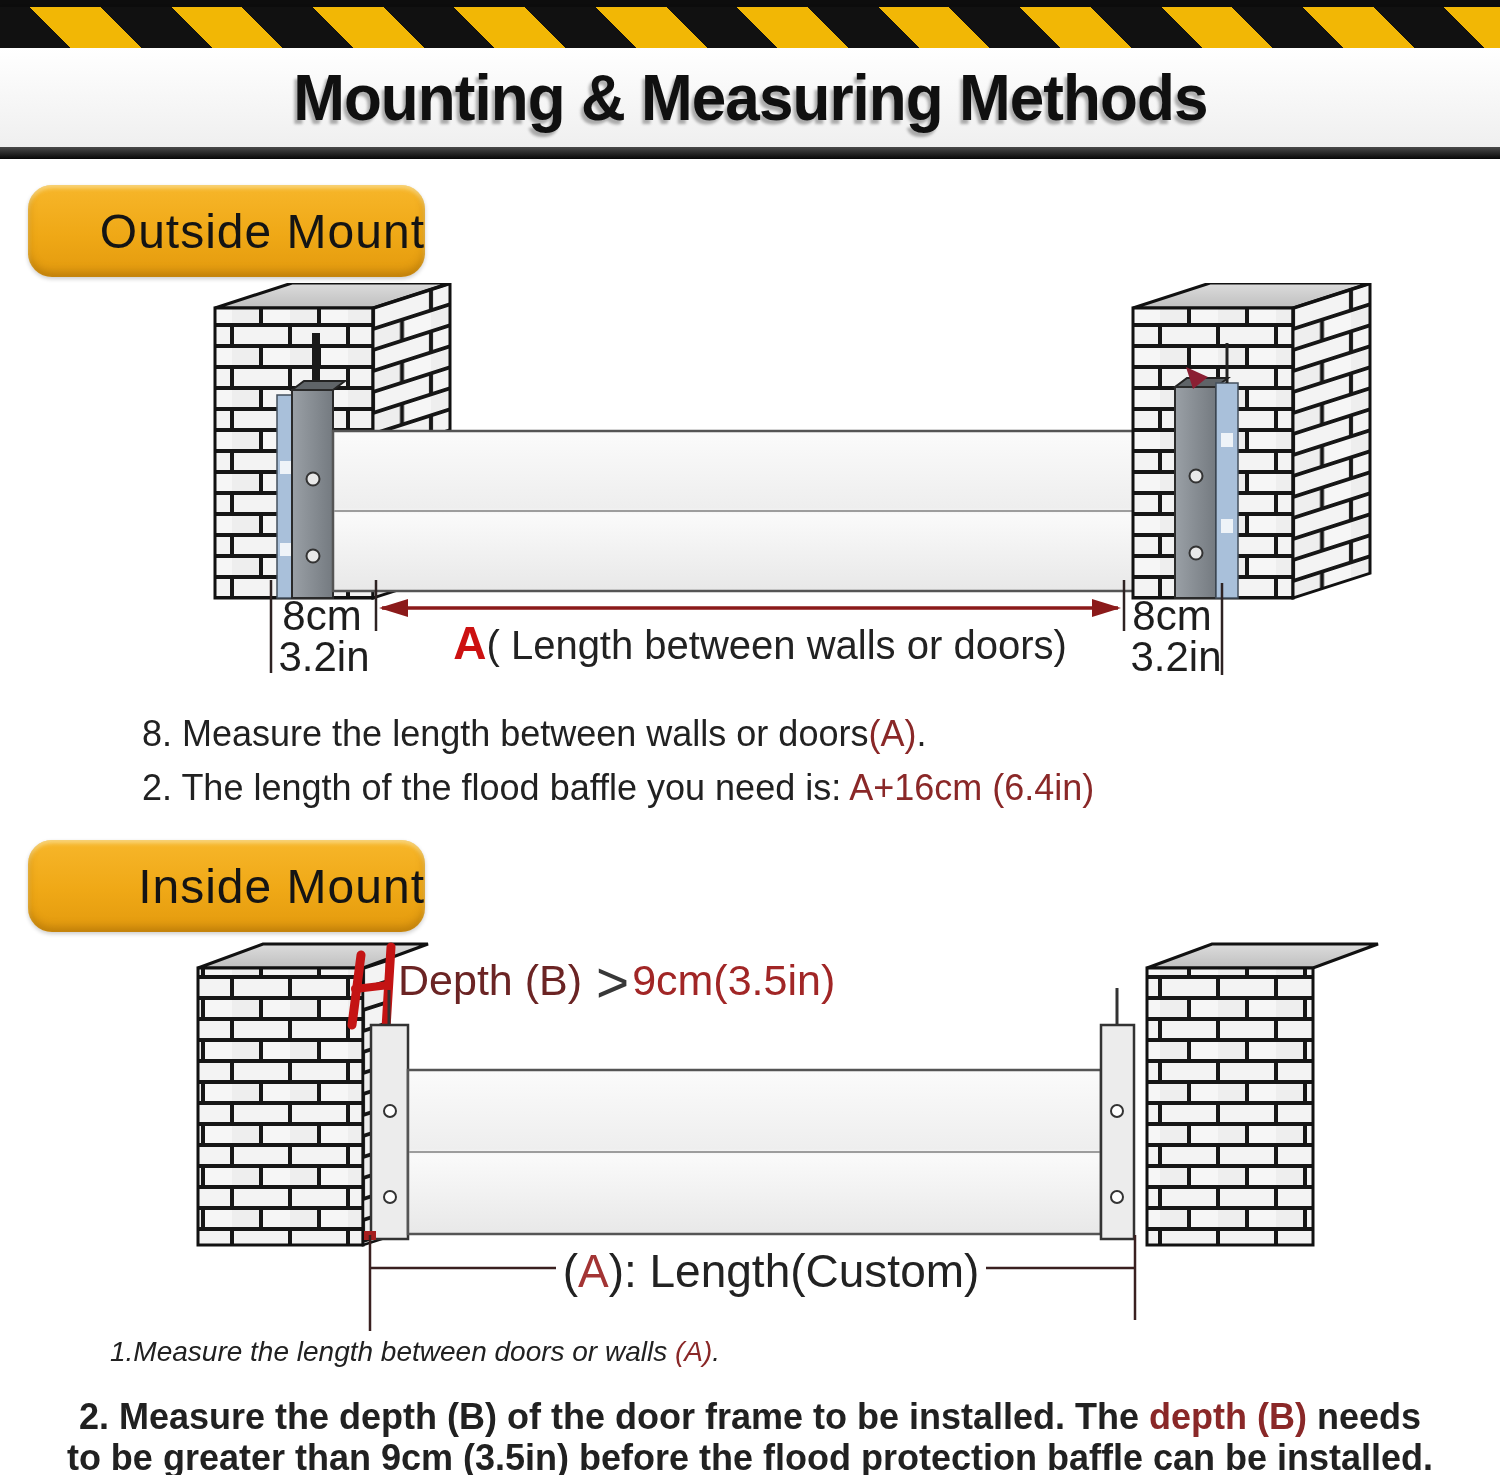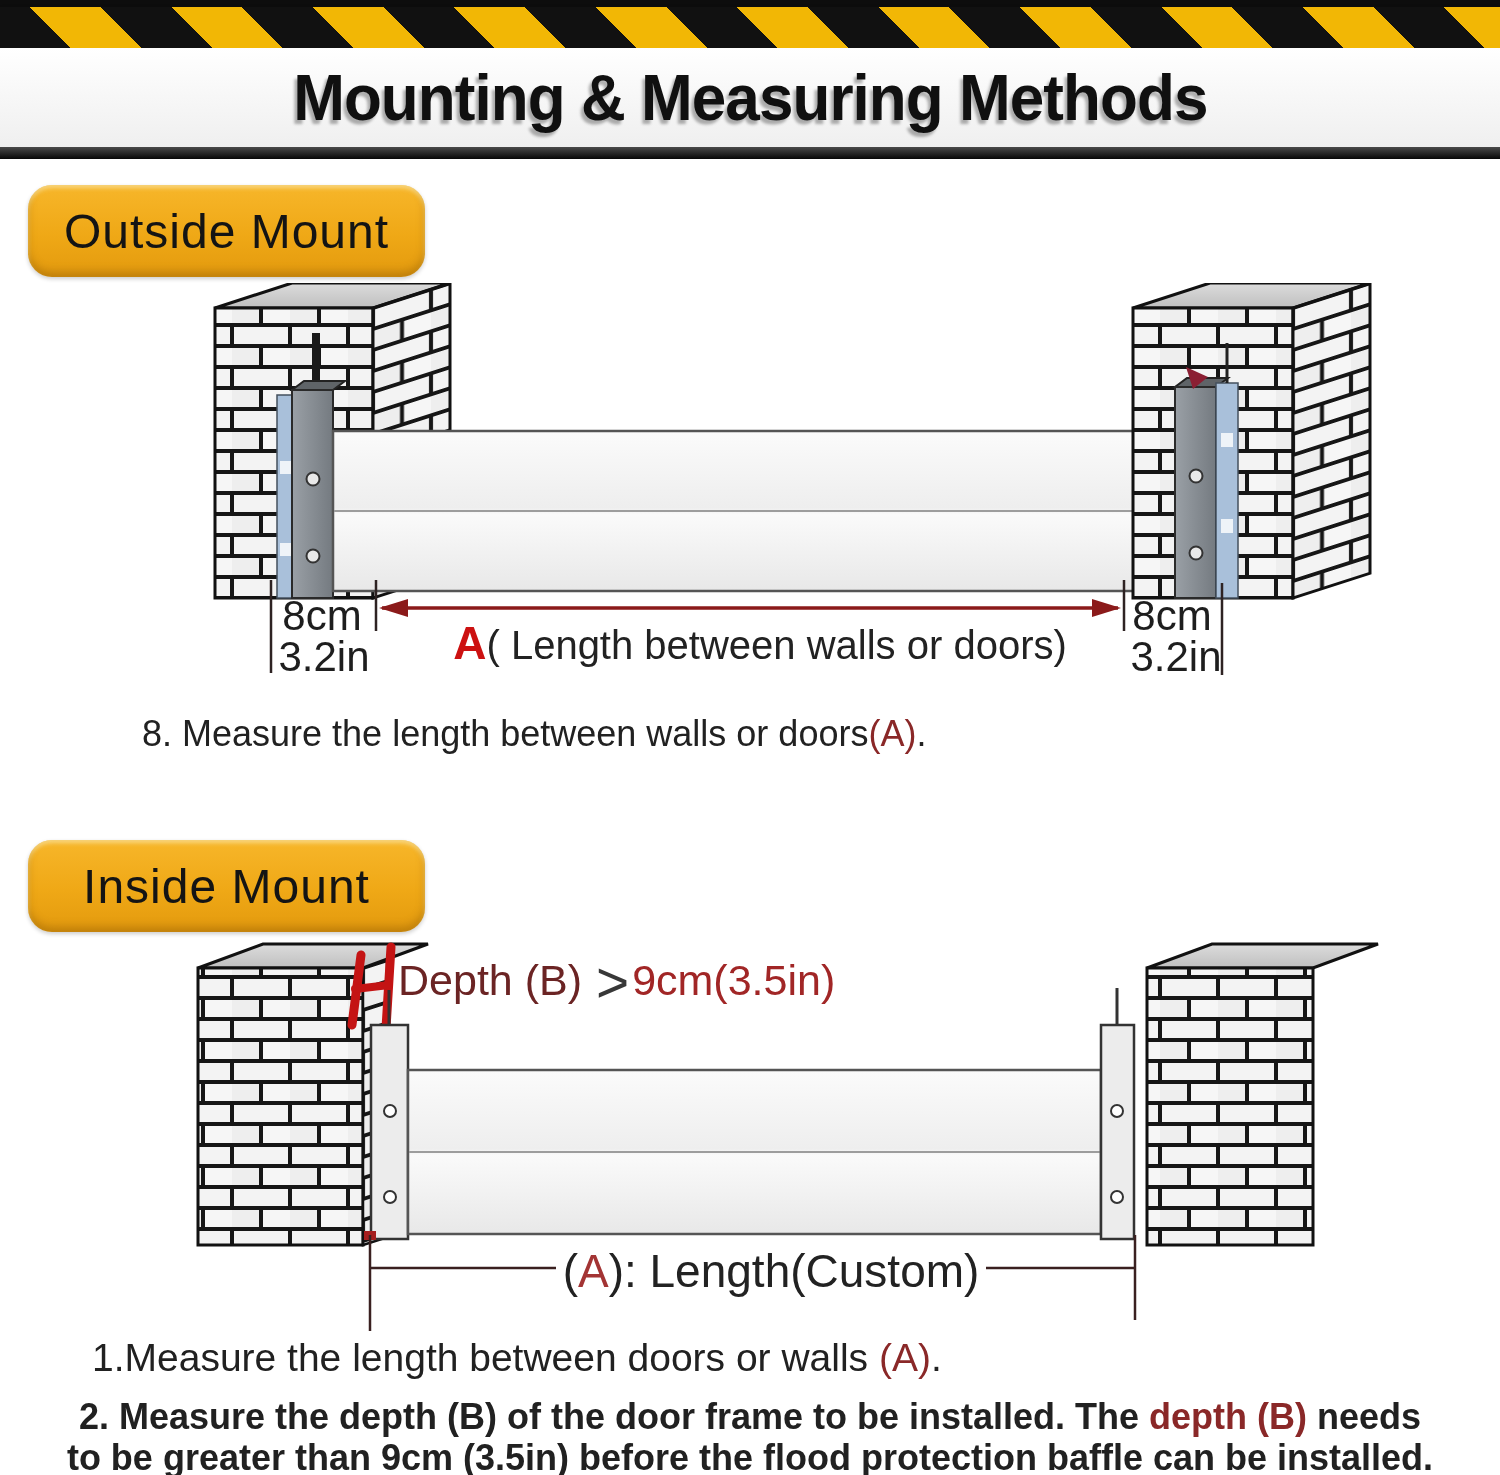--- a/index.html
+++ b/index.html
@@ -15,40 +15,40 @@
       background:linear-gradient(#ffffff,#efefef);display:flex;align-items:center;justify-content:center;}
   .page-title{font-size:64px;font-weight:bold;letter-spacing:-1px;color:#101010;
       text-shadow:-3px 4px 3px rgba(0,0,0,.30);transform:scaleX(.97);white-space:nowrap;}
   .header-divider{position:absolute;top:147px;left:0;width:100%;height:12px;
       background:linear-gradient(#4a4a4a,#070707);}
 
   
   .badge{position:absolute;left:28px;width:397px;height:92px;border-radius:24px;
       background:linear-gradient(180deg,#f7b62a 0%,#efa816 55%,#e39a0e 100%);
       box-shadow:inset 0 -5px 8px rgba(120,75,0,.35), inset 0 3px 4px rgba(255,235,170,.7), 0 2px 4px rgba(0,0,0,.2);
-      display:flex;align-items:center;justify-content:center;
+      display:flex;align-items:center;justify-content:flex-end;
       font-size:48px;font-weight:500;letter-spacing:1px;color:#141414;}
   .badge-outside{top:185px;}
   .badge-inside{top:840px;}
 
   
   .diagram{position:absolute;left:0;}
   svg text{font-family:"Liberation Sans",sans-serif;}
 
   
   .t-dark{color:#212121;}
   .t-maroon{color:#8a2828;}
   .t-red2{color:#a12626;}
   .t-depth{color:#6b2424;}
   .t-gt{font-size:1.32em;color:#383838;vertical-align:-0.12em;margin:0 3px 0 2px;font-weight:400;}
 
   .steps-outside{position:absolute;left:142px;top:716px;width:1330px;font-size:36px;line-height:1.0;}
   .steps-outside .step-line{margin-bottom:18px;white-space:nowrap;}
   .depth-label{position:absolute;left:398px;top:950px;font-size:43px;white-space:nowrap;}
-  .inside-step1{position:absolute;left:92px;top:1336px;font-size:39px;white-space:nowrap;}
+  .inside-step1{position:absolute;left:110px;top:1336px;font-size:28px;white-space:nowrap;font-style:italic;}
   .inside-step2{position:absolute;left:15px;top:1396px;width:1470px;text-align:center;
       font-size:36px;line-height:1.15;}
   .inside-step2 .step-line{white-space:nowrap;font-weight:bold;}
 </style>
 </head>
 <body>
 
 <div class="page">
 
   <div>
@@ -145,20 +145,21 @@
 
     <text x="322" y="347" text-anchor="middle" font-size="42" fill="#1e1e1e">8cm</text>
     <text x="324" y="388" text-anchor="middle" font-size="42" fill="#1e1e1e">3.2in</text>
     <text x="1172" y="347" text-anchor="middle" font-size="42" fill="#1e1e1e">8cm</text>
     <text x="1176" y="388" text-anchor="middle" font-size="42" fill="#1e1e1e">3.2in</text>
     <text x="760" y="376" text-anchor="middle" font-size="40" fill="#222"><tspan font-size="46" font-weight="bold" fill="#cc1111">A</tspan><tspan>( Length between walls or doors)</tspan></text>
   </svg>
 
   <div class="steps-outside">
     <div class="step-line"><span class="t-dark">8. Measure the length between walls or doors</span><span class="t-maroon">(A)</span><span class="t-dark">.</span></div>
+    <div class="step-line"><span class="t-dark">2. The length of the flood baffle you need is: </span><span class="t-maroon">A+16cm (6.4in)</span></div>
   </div>
 
   <div class="badge badge-inside">
     <span>Inside Mount</span>
   </div>
 
   <svg class="diagram" style="top:935px" width="1500" height="400" viewBox="0 0 1500 400">
 
     <g>
       <polygon points="198,33 363,33 428,9 263,9" fill="url(#topGrad)" stroke="#111" stroke-width="3"></polygon>

